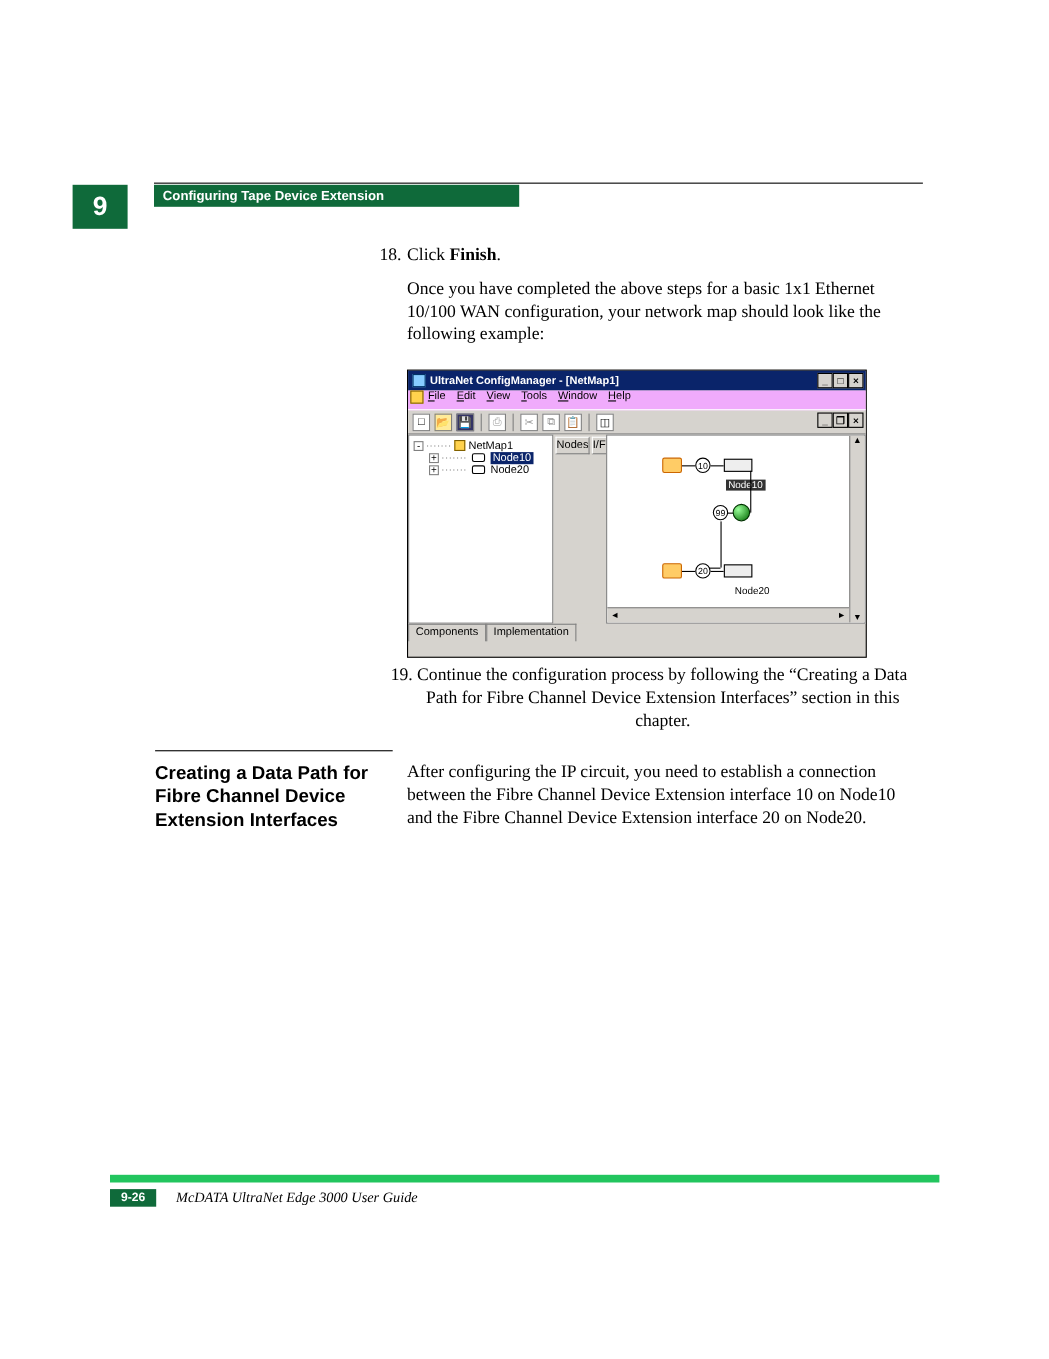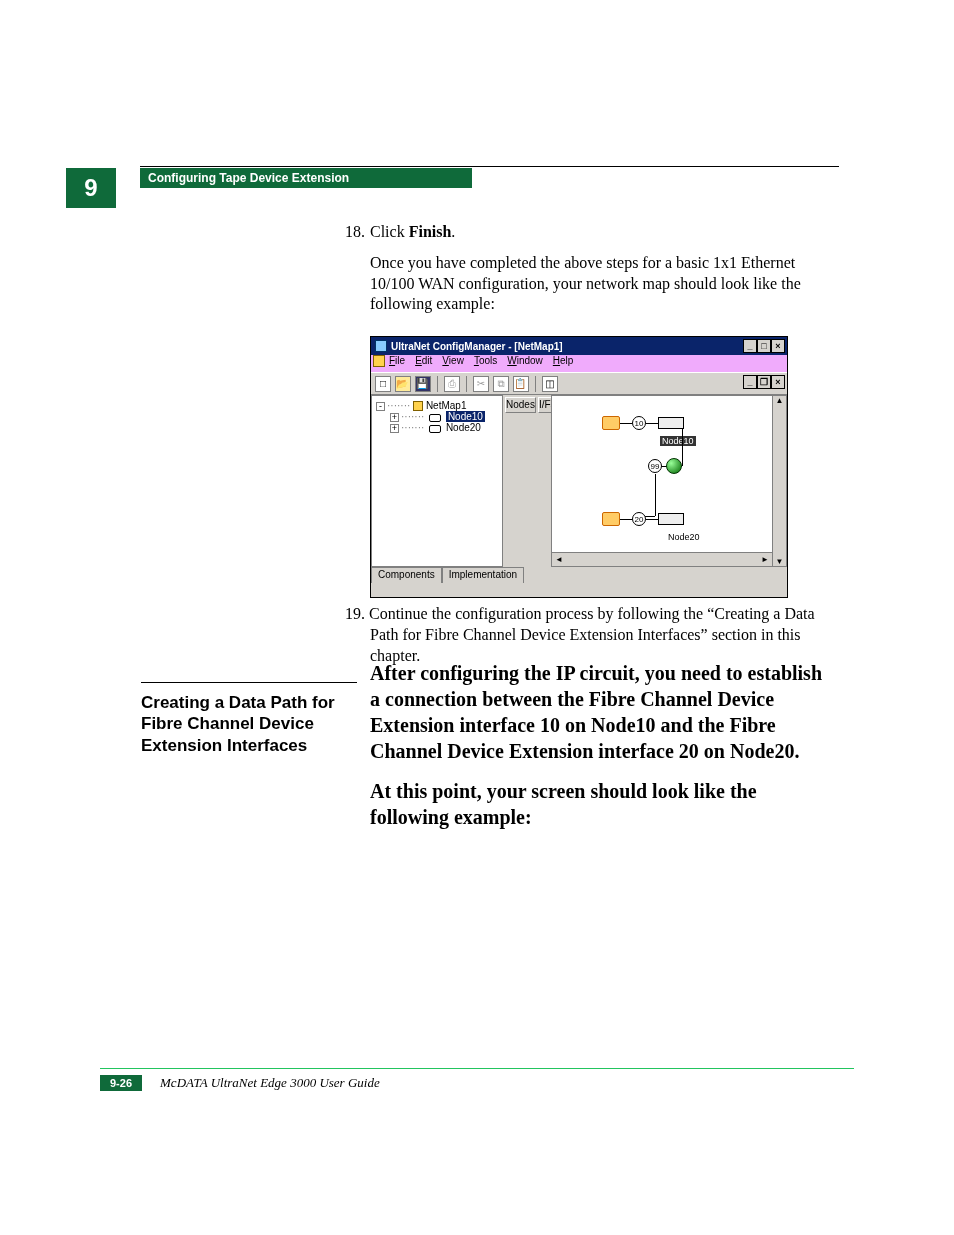--- a/index.html
+++ b/index.html
@@ -189,20 +189,21 @@
 
   .step19 {
     position:absolute;
     left:345px;
     top:604px;
     width:490px;
     font-size:16px;
     line-height:1.3;
     text-indent:-25px;
     padding-left:25px;
+    text-align:center;
   }
 
   .sec-divider {
     position:absolute;
     left:141px;
     top:682px;
     width:216px;
     border-top:1px solid #000;
   }
   .sec-heading {
@@ -211,34 +212,33 @@
     top:692px;
     width:216px;
     font-family: Arial, sans-serif;
     font-weight:700;
     font-size:17px;
     line-height:1.25;
   }
   .sec-body {
     position:absolute;
     left:370px;
-    top:660px;
+    top:692px;
     width:465px;
-    font-size:20px;
+    font-size:16px;
     line-height:1.3;
-    font-weight:bold;
   }
   .sec-body p { margin:0 0 14px 0; }
 
   .footer {
     position:absolute;
     left:100px;
     right:100px;
     top:1068px;
-    border-top:1px solid #22c55e;
+    border-top:7px solid #22c55e;
     padding-top:6px;
     font-size:13px;
     font-style:italic;
     color:#000;
     display:flex;
     align-items:center;
     gap:18px;
   }
   .page-pill {
     font-style:normal;
@@ -395,19 +395,18 @@
 
 <div class="step19">
   <span>19.</span>
   <span>Continue the configuration process by following the “Creating a Data Path for Fibre Channel Device Extension Interfaces” section in this chapter.</span>
 </div>
 
 <div class="sec-divider"></div>
 <div class="sec-heading">Creating a Data Path for Fibre Channel Device Extension Interfaces</div>
 <div class="sec-body">
   <p>After configuring the IP circuit, you need to establish a connection between the Fibre Channel Device Extension interface 10 on Node10 and the Fibre Channel Device Extension interface 20 on Node20.</p>
-  <p>At this point, your screen should look like the following example:</p>
 </div>
 
 <div class="footer">
   <span class="page-pill">9-26</span>
   <span>McDATA UltraNet Edge 3000 User Guide</span>
 </div>
 
 </body></html>

